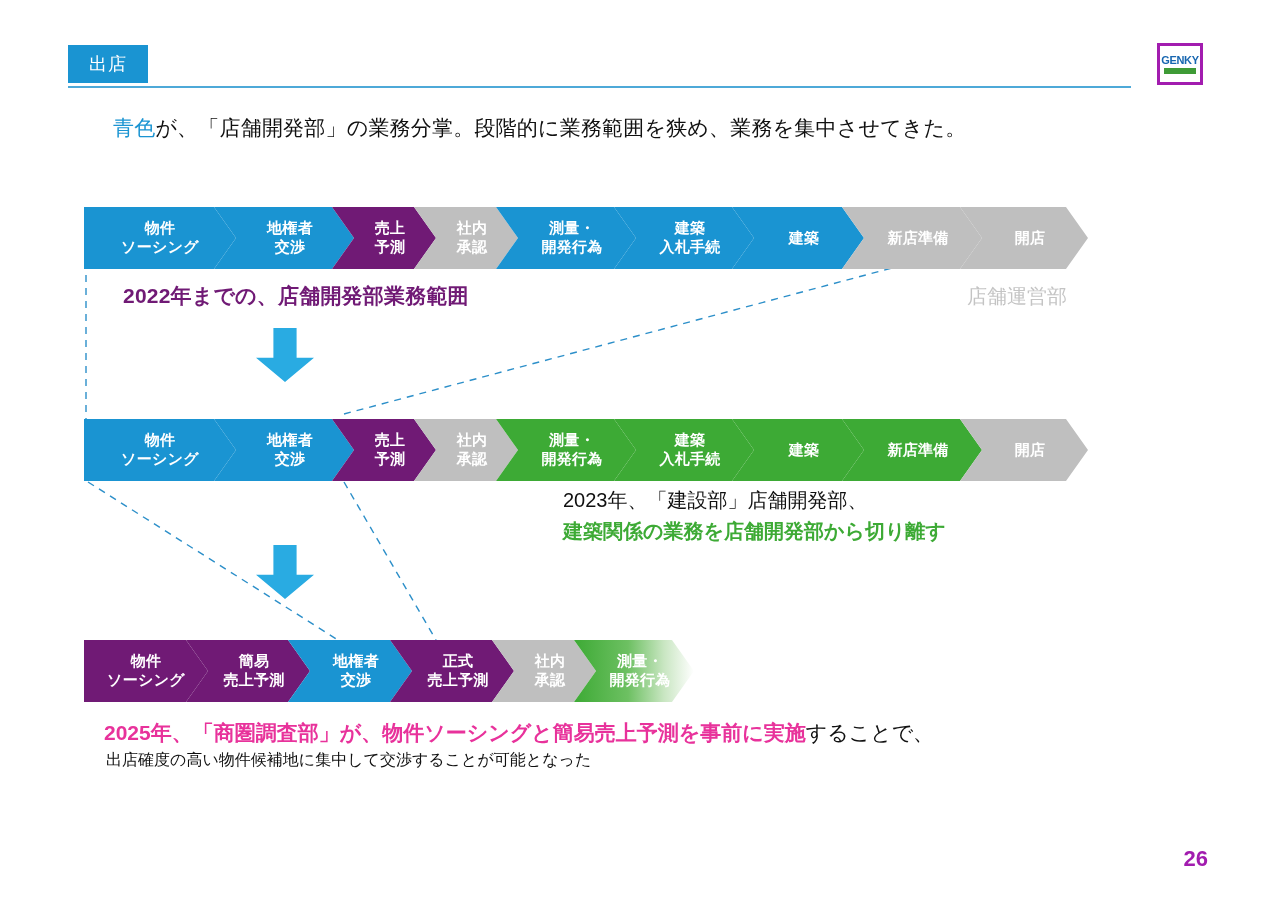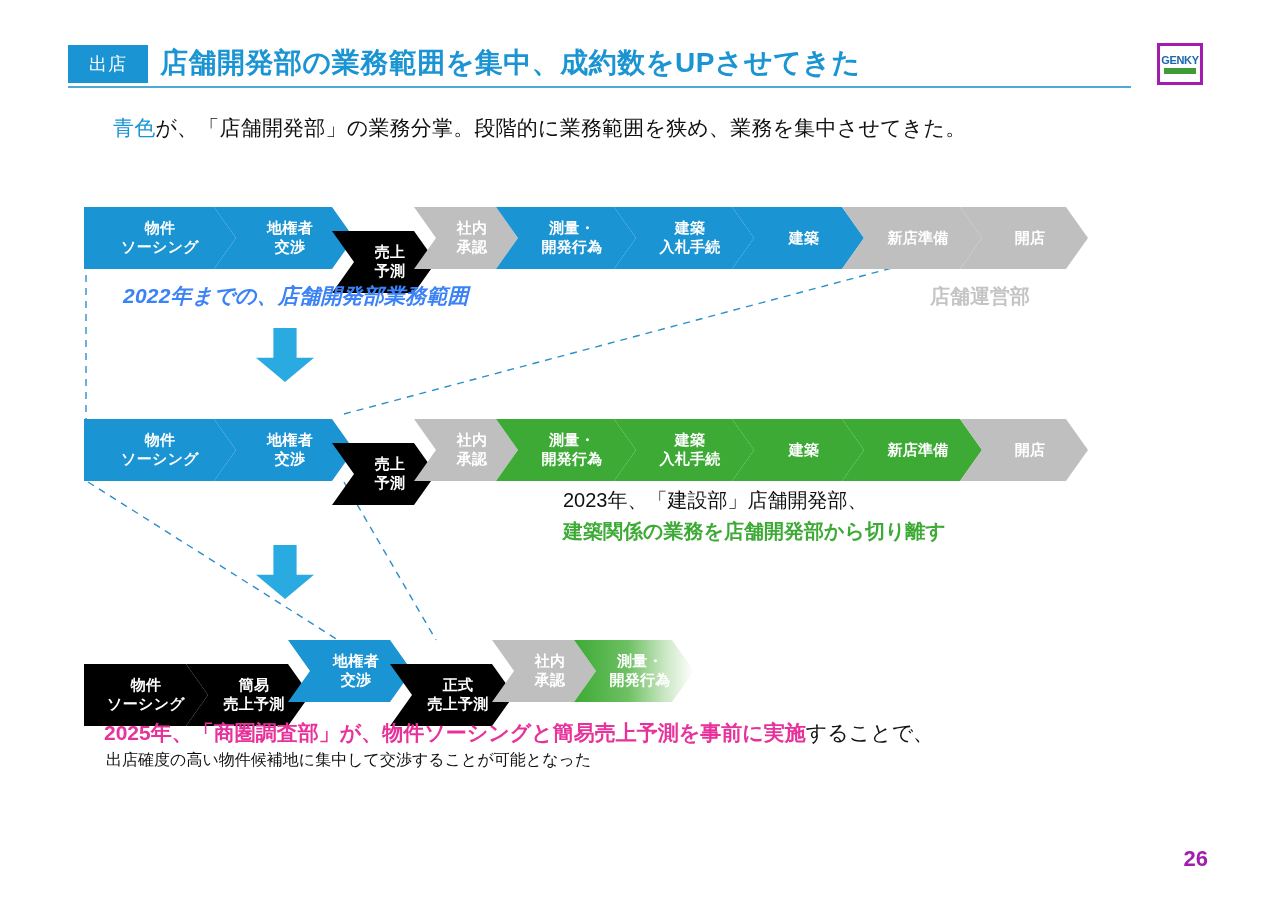--- a/index.html
+++ b/index.html
@@ -115,43 +115,43 @@
   }
   .chev.first {
     clip-path: polygon(0 0, calc(100% - 22px) 0, 100% 50%, calc(100% - 22px) 100%, 0 100%);
   }
   .chev.last {
     clip-path: polygon(0 0, calc(100% - 22px) 0, 100% 50%, calc(100% - 22px) 100%, 0 100%, 22px 50%);
   }
 
   
   .c-blue   { background: #1A94D2; }
-  .c-pink   { background: #000000; margin-top: 24px; }
+  .c-pink   { background: #701a75; }
   .c-gray   { background: #BFBFBF; }
   .c-green  { background: #3DAA35; }
   .c-greenfade {
     background: linear-gradient(to right, #3DAA35 0%, #6DC062 45%, #C9E6C2 75%, #ffffff 100%);
   }
 
   
   .ann {
     position: absolute;
     white-space: nowrap;
   }
   .ann-blue {
     font-size: 21px;
     font-weight: 700;
-    color: #3b82f6;
+    color: #701a75;
     letter-spacing: 0.2px;
-    font-style: italic;
   }
   .ann-gray {
     font-size: 20px;
-    font-weight: 700;
+    font-weight: 400;
     color: #C4C4C4;
+    margin-left: 37px;
   }
   .ann-black {
     font-size: 20px;
     color: #101010;
     font-weight: 500;
   }
   .ann-green {
     font-size: 20px;
     color: #3DAA35;
     font-weight: 700;
@@ -187,21 +187,20 @@
     font-size: 22px;
     font-weight: 700;
     color: #a21caf;
   }
 </style>
 </head>
 <body>
 
 <div class="header">
   <div class="hdr-badge">出店</div>
-  <div class="hdr-title">店舗開発部の業務範囲を集中、成約数をUPさせてきた</div>
   <div class="hdr-rule"></div>
   <div class="logo-box">
     <div class="logo-text">GENKY</div>
     <div class="logo-bar"></div>
   </div>
 </div>
 
 <div class="subtitle">
   <span class="accent">青色</span><span>が、「店舗開発部」の業務分掌。段階的に業務範囲を狭め、業務を集中させてきた。</span>
 </div>

